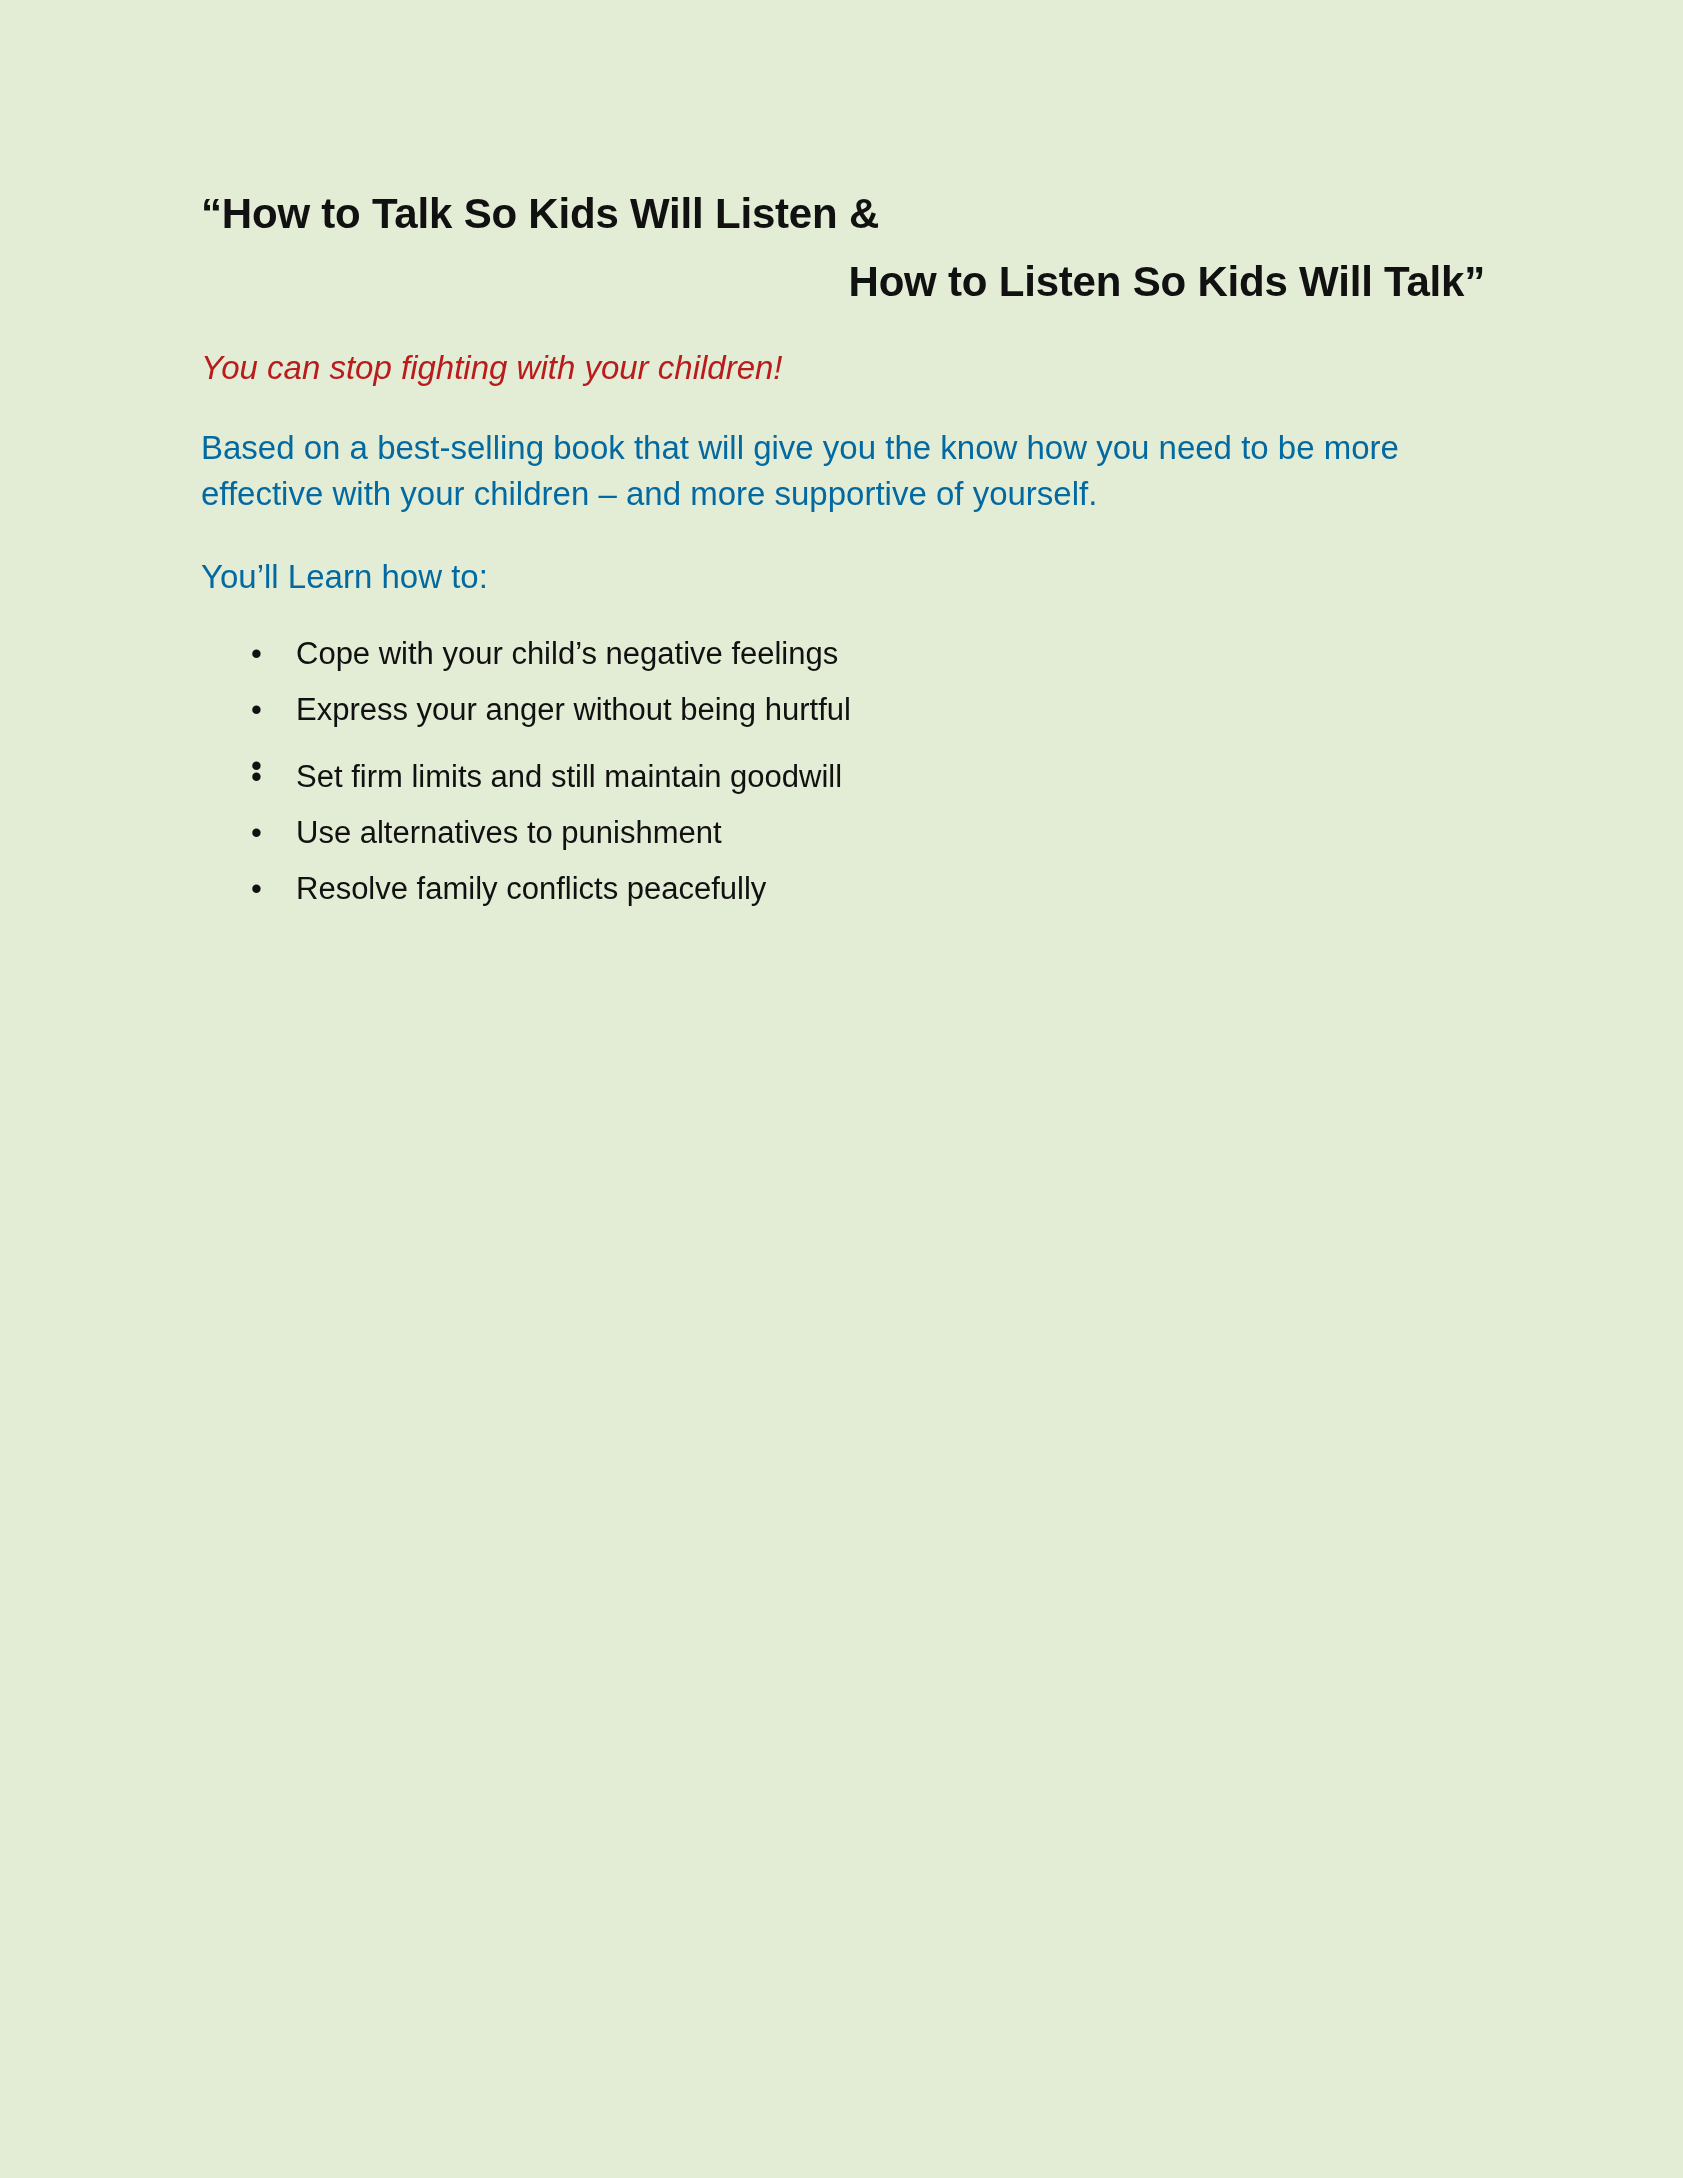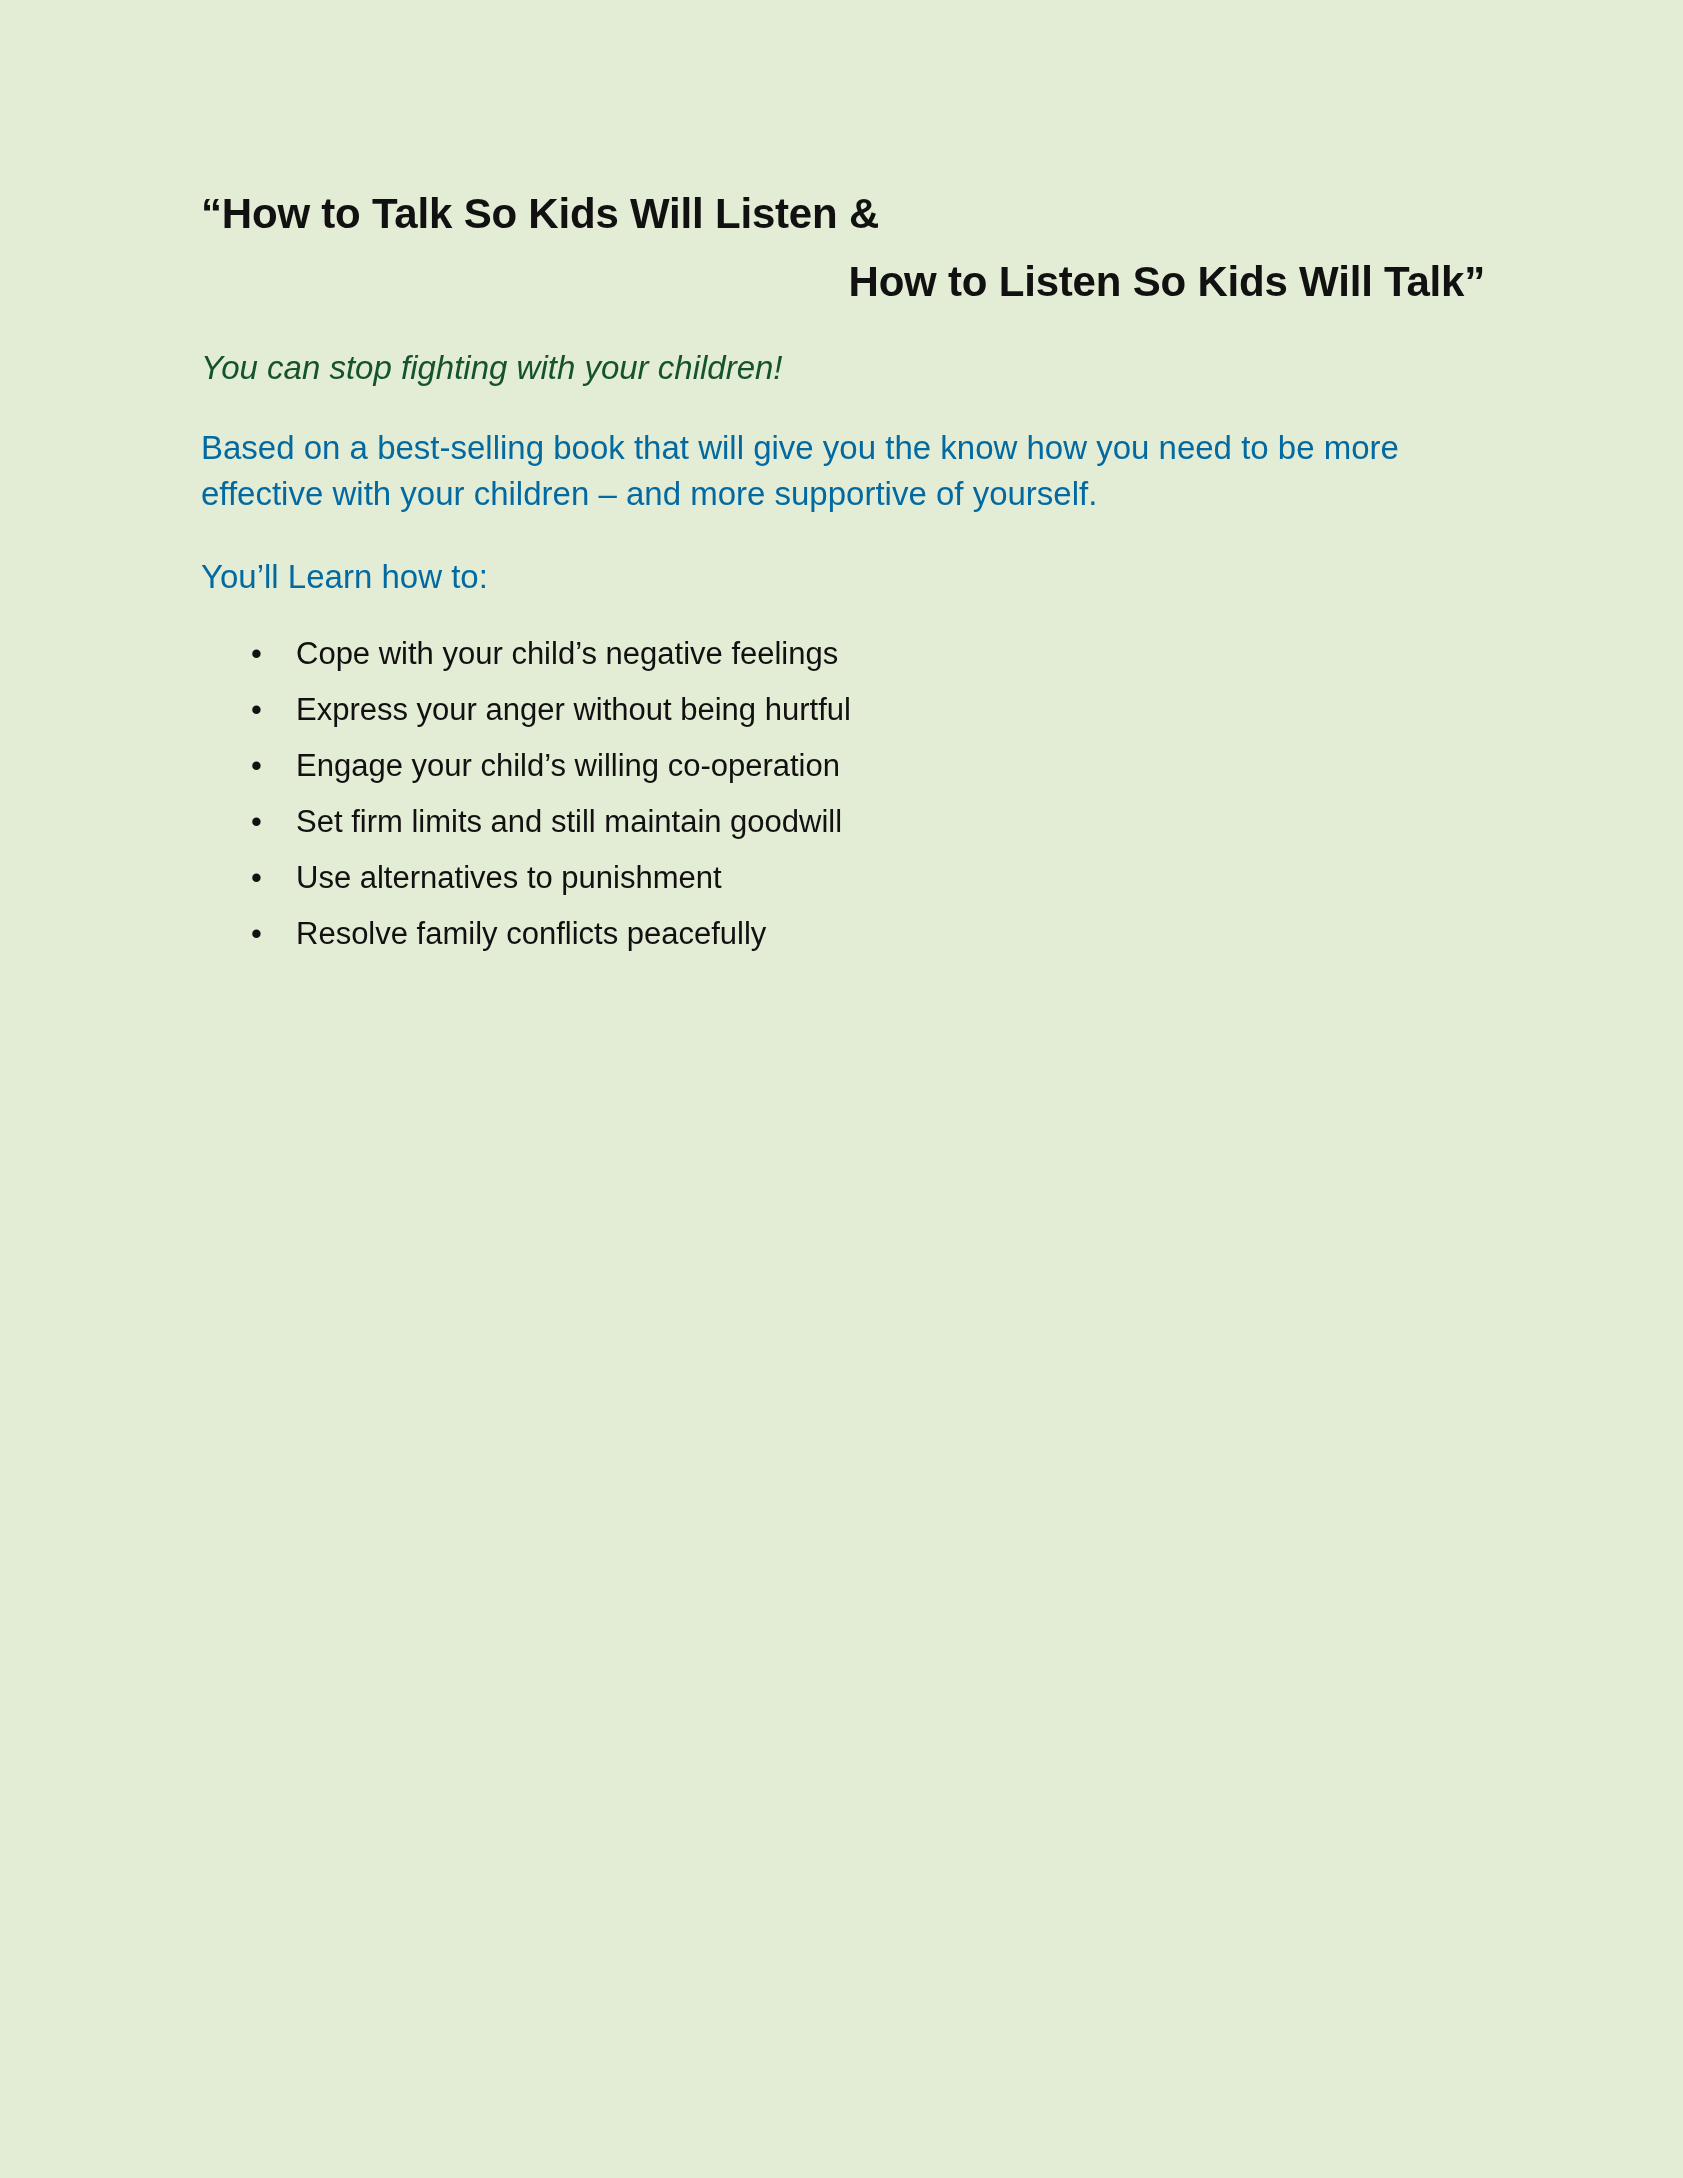--- a/index.html
+++ b/index.html
@@ -31,21 +31,21 @@
   }
   .title-line.second {
     margin-top: 6px;
     text-align: right;
   }
   .subtitle {
     font-size: 33px;
     font-style: italic;
     line-height: 1.4;
     margin: 32px 0 0 0;
-    color: #14532d;
+    color: #b91c1c;
   }
   .para {
     font-size: 33px;
     line-height: 1.42;
     margin: 33px 0 0 0;
     max-width: 1277px;
     color: #0369a1;
   }
   .learn-lead {
     font-size: 33px;
@@ -102,21 +102,20 @@
     <li>
       <span class="bullet-dot">•</span>
       <span>Cope with your child’s negative feelings</span>
     </li>
     <li>
       <span class="bullet-dot">•</span>
       <span>Express your anger without being hurtful</span>
     </li>
     <li>
       <span class="bullet-dot">•</span>
-      <span>Engage your child’s willing co-operation</span>
     </li>
     <li>
       <span class="bullet-dot">•</span>
       <span>Set firm limits and still maintain goodwill</span>
     </li>
     <li>
       <span class="bullet-dot">•</span>
       <span>Use alternatives to punishment</span>
     </li>
     <li>

